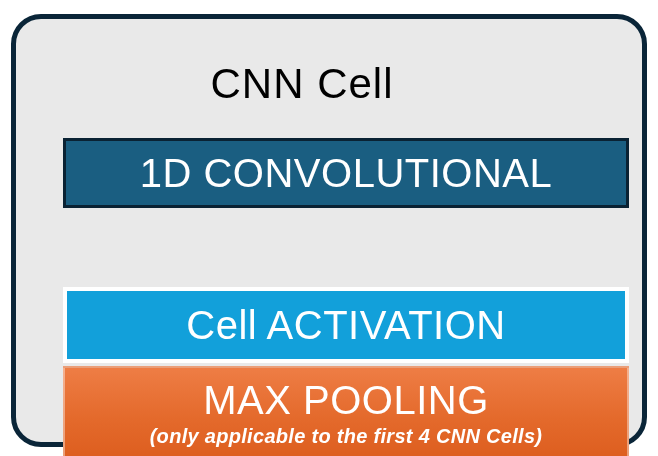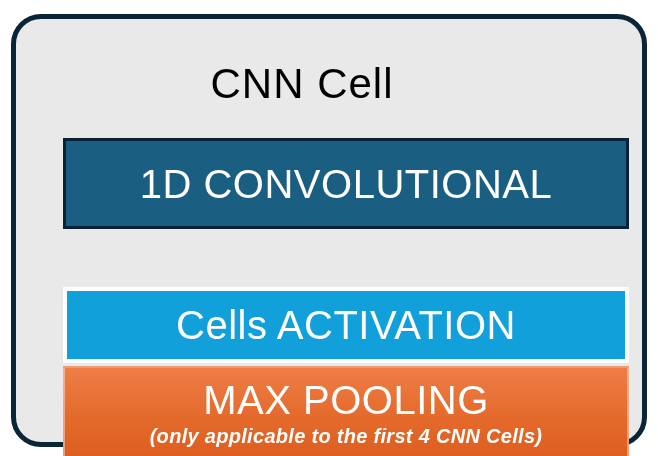--- a/index.html
+++ b/index.html
@@ -54,21 +54,21 @@
     white-space: nowrap;
   }
   .layer-label {
     font-size: 40px;
     line-height: 44px;
     letter-spacing: 0.5px;
     text-align: center;
   }
   .layer-conv {
     top: 119px;
-    height: 91px;
+    height: 70px;
     background: #1a5e81;
     border: 3px solid #0a2233;
   }
   .layer-bn {
     top: 194px;
     height: 72px;
     background: #1d6a25;
     border: 3px solid #0d2b06;
   }
   .layer-relu {
@@ -99,21 +99,21 @@
 <div class="stage">
   <div class="cell-container">
     <div class="cell-title">CNN Cell</div>
 
     <div class="layer layer-conv">
       <div class="layer-label">1D CONVOLUTIONAL</div>
     </div>
 
 
     <div class="layer layer-relu">
-      <div class="layer-label">Cells ACTIVATION</div>
+      <div class="layer-label">Cell ACTIVATION</div>
     </div>
 
     <div class="layer layer-pool">
       <div class="layer-label">MAX POOLING</div>
       <div class="layer-note">(only applicable to the first 4 CNN Cells)</div>
     </div>
   </div>
 </div>
 
 </body></html>

